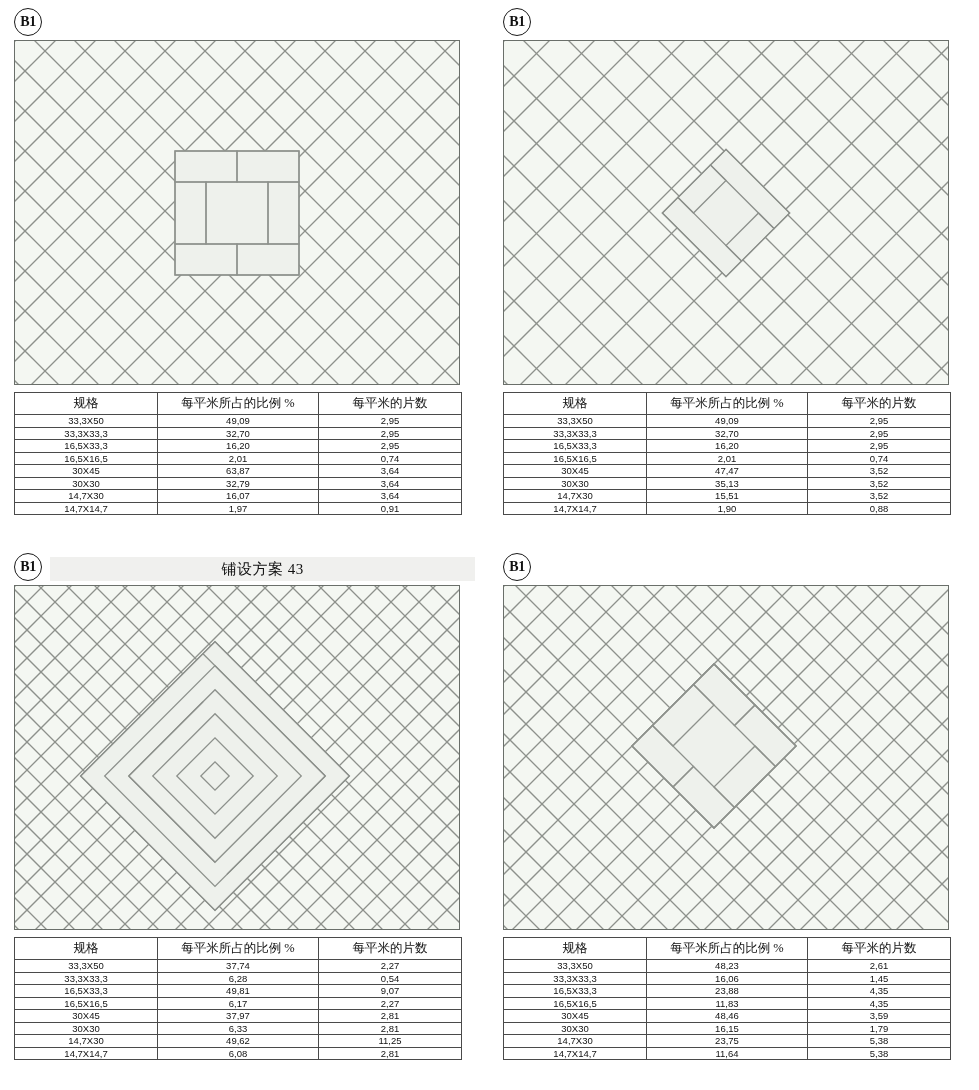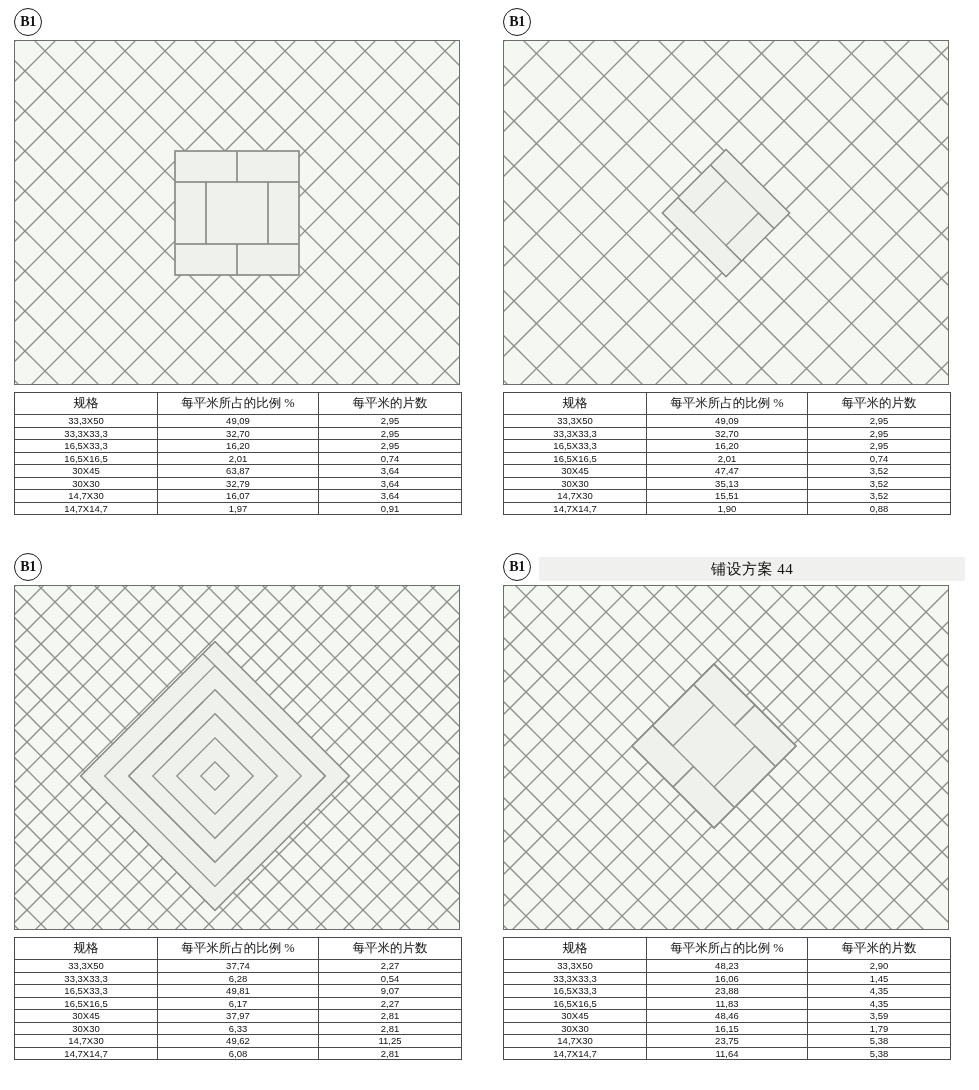--- a/index.html
+++ b/index.html
@@ -343,20 +343,21 @@
             <td>1,90</td>
             <td>0,88</td>
           </tr>
       </tbody>
     </table>
   </div>
 
   <div class="panel">
     <div class="panel-header">
       <div class="badge">B1</div>
+      <div class="title-bar">铺设方案 43</div>
     </div>
     <div class="diagram">
       <svg width="444" height="343" viewBox="0 0 444 343" xmlns="http://www.w3.org/2000/svg">
         <rect x="0" y="0" width="444" height="343" fill="#f4f7f2"></rect>
         <g stroke="#8d918c" stroke-width="1.3" fill="none">
           <g>
             <line x1="-350" y1="-10" x2="10" y2="350"></line>
             <line x1="-322" y1="-10" x2="38" y2="350"></line>
             <line x1="-294" y1="-10" x2="66" y2="350"></line>
             <line x1="-266" y1="-10" x2="94" y2="350"></line>
@@ -486,21 +487,20 @@
             <td>6,08</td>
             <td>2,81</td>
           </tr>
       </tbody>
     </table>
   </div>
 
   <div class="panel">
     <div class="panel-header">
       <div class="badge">B1</div>
-      <div class="title-bar">铺设方案 44</div>
     </div>
     <div class="diagram">
       <svg width="444" height="343" viewBox="0 0 444 343" xmlns="http://www.w3.org/2000/svg">
         <rect x="0" y="0" width="444" height="343" fill="#f4f7f2"></rect>
         <g stroke="#8d918c" stroke-width="1.3" fill="none">
           <g>
             <line x1="-350" y1="-10" x2="10" y2="350"></line>
             <line x1="-318" y1="-10" x2="42" y2="350"></line>
             <line x1="-286" y1="-10" x2="74" y2="350"></line>
             <line x1="-254" y1="-10" x2="106" y2="350"></line>
@@ -574,21 +574,21 @@
         <tr>
           <th>规格</th>
           <th>每平米所占的比例 %</th>
           <th>每平米的片数</th>
         </tr>
       </thead>
       <tbody>
         <tr>
             <td>33,3X50</td>
             <td>48,23</td>
-            <td>2,90</td>
+            <td>2,61</td>
           </tr>
         <tr>
             <td>33,3X33,3</td>
             <td>16,06</td>
             <td>1,45</td>
           </tr>
         <tr>
             <td>16,5X33,3</td>
             <td>23,88</td>
             <td>4,35</td>

